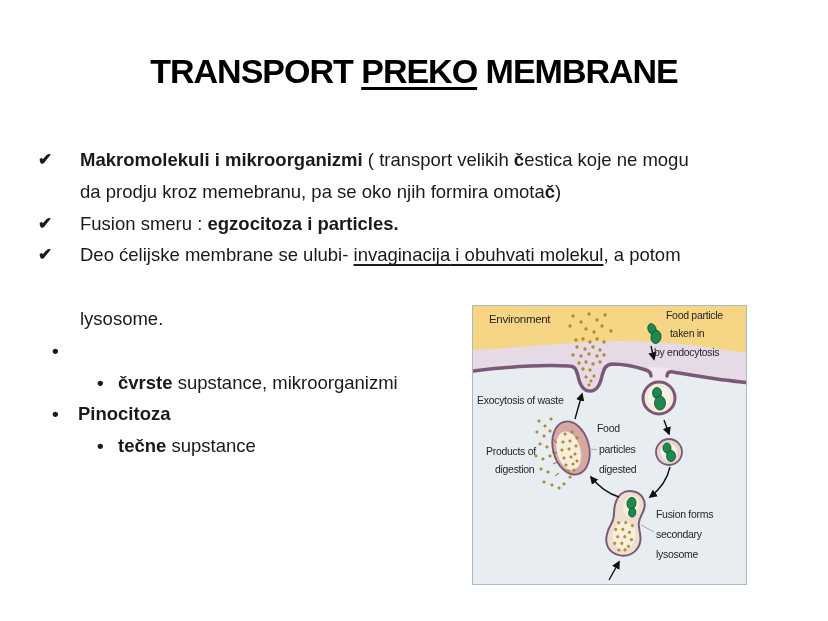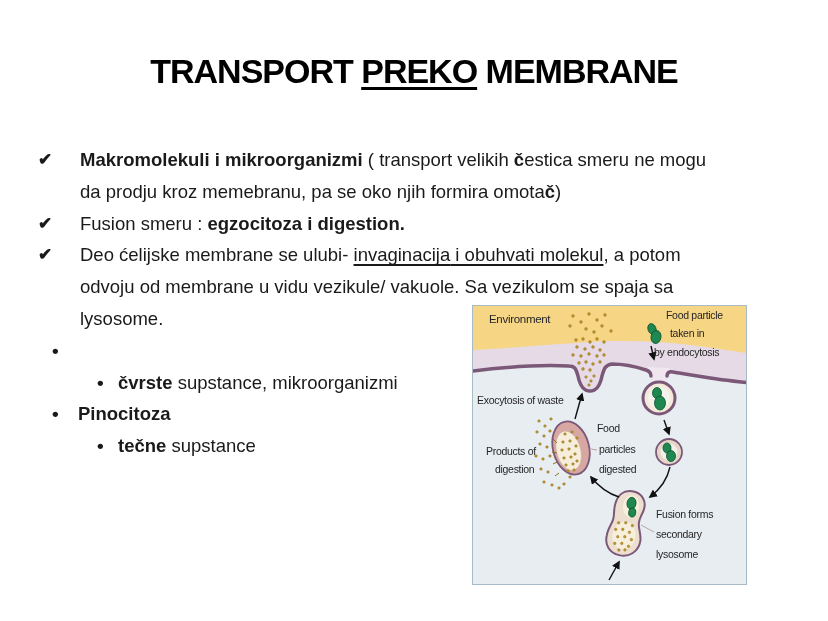--- a/index.html
+++ b/index.html
@@ -38,29 +38,29 @@
 
 <div class="slide">
 
   <div class="title">
     <span>TRANSPORT </span><span class="u-word">PREKO</span><span> MEMBRANE</span>
   </div>
 
   <div class="bullet-list">
       <div class="bullet level0">
         <span class="marker">✔</span>
-        <span class="runs"><span class="b">Makromolekuli i mikroorganizmi</span><span> ( transport velikih </span><span class="b">č</span><span>estica smeru ne mogu</span><br><span>da prodju kroz memebranu, pa se oko njih formira omota</span><span class="b">č</span><span>)</span></span>
+        <span class="runs"><span class="b">Makromolekuli i mikroorganizmi</span><span> ( transport velikih </span><span class="b">č</span><span>estica koje ne mogu</span><br><span>da prodju kroz memebranu, pa se oko njih formira omota</span><span class="b">č</span><span>)</span></span>
       </div>
       <div class="bullet level0">
         <span class="marker">✔</span>
-        <span class="runs"><span>Fusion smeru : </span><span class="b">egzocitoza i digestion</span><span class="b">.</span></span>
+        <span class="runs"><span>Fusion smeru : </span><span class="b">egzocitoza i particles</span><span class="b">.</span></span>
       </div>
       <div class="bullet level0">
         <span class="marker">✔</span>
-        <span class="runs"><span>Deo ćelijske membrane se ulubi- </span><span class="i u">invaginacija</span><span class="u"> i obuhvati molekul</span><span>, a potom</span><br><span>odvoju od membrane u vidu vezikule/ vakuole. Sa vezikulom se spaja sa</span><br><span>lysosome.</span></span>
+        <span class="runs"><span>Deo ćelijske membrane se ulubi- </span><span class="i u">invaginacija</span><span class="u"> i obuhvati molekul</span><span>, a potom</span><br><br><span>lysosome.</span></span>
       </div>
       <div class="bullet level1">
         <span class="marker">•</span>
       </div>
       <div class="bullet level2">
         <span class="marker">•</span>
         <span class="runs"><span class="b">čvrste</span><span> supstance, mikroorganizmi</span></span>
       </div>
       <div class="bullet level1">
         <span class="marker">•</span>

